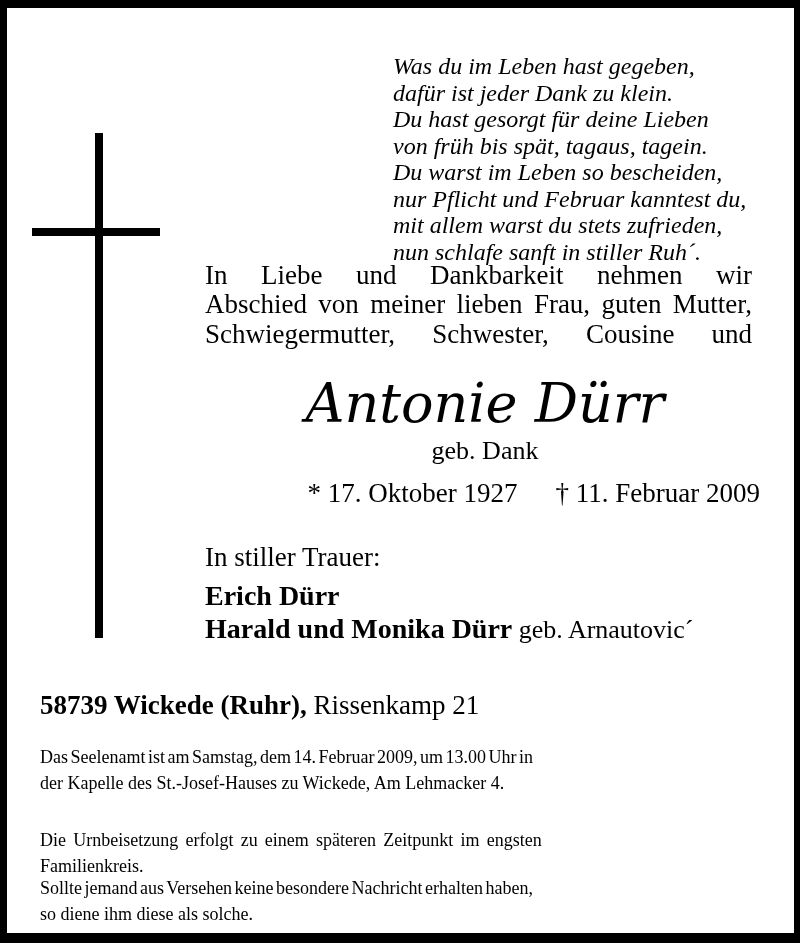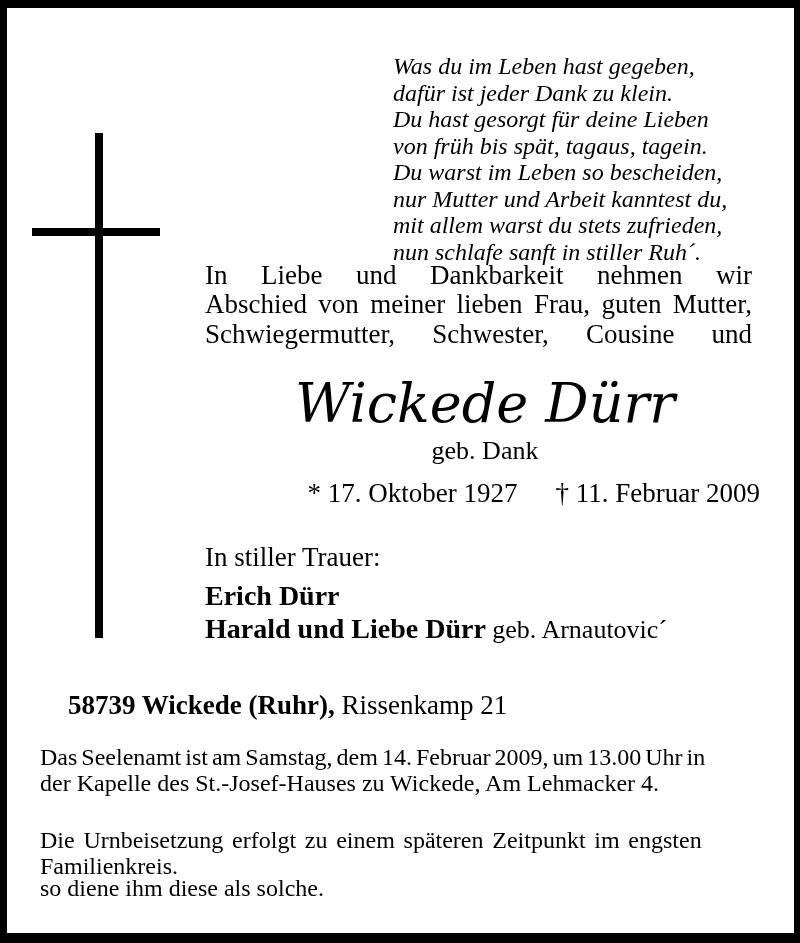--- a/index.html
+++ b/index.html
@@ -33,85 +33,86 @@
          font-size:27px;line-height:27px;white-space:nowrap;}
   .dates .birth{margin-right:38px;}
 
   .trauer{position:absolute;left:205px;top:544px;font-size:27px;line-height:27px;white-space:nowrap;}
   .mourner1{position:absolute;left:205px;top:582px;font-size:28px;line-height:28px;
             font-weight:bold;white-space:nowrap;}
   .mourner2{position:absolute;left:205px;top:615px;font-size:28px;line-height:28px;white-space:nowrap;}
   .mourner2 .bold{font-weight:bold;}
   .mourner2 .suffix{font-size:26px;}
 
-  .address{position:absolute;left:40px;top:692px;font-size:27px;line-height:27px;white-space:nowrap;margin-left:28px;}
+  .address{position:absolute;left:40px;top:692px;font-size:27px;line-height:27px;white-space:nowrap;}
   .address .bold{font-weight:bold;}
 
-  .para{position:absolute;left:40px;width:715px;font-size:24px;line-height:25.5px;}
+  .para{position:absolute;left:40px;width:715px;font-size:18px;line-height:25.5px;}
   .para.service{top:745px;}
   .para.urn{top:811px;}
   .para.closing{top:876px;}
 </style>
 </head>
 <body>
 
 <div class="page">
 
   <div class="poem">
     <div class="pline">Was du im Leben hast gegeben,</div>
     <div class="pline">dafür ist jeder Dank zu klein.</div>
     <div class="pline">Du hast gesorgt für deine Lieben</div>
     <div class="pline">von früh bis spät, tagaus, tagein.</div>
     <div class="pline">Du warst im Leben so bescheiden,</div>
-    <div class="pline">nur Mutter und Arbeit kanntest du,</div>
+    <div class="pline">nur Pflicht und Februar kanntest du,</div>
     <div class="pline">mit allem warst du stets zufrieden,</div>
     <div class="pline">nun schlafe sanft in stiller Ruh´.</div>
   </div>
 
   <div class="cross">
     <div class="vbar"></div>
     <div class="hbar"></div>
   </div>
 
   <div class="intro">
     <div class="line" style="word-spacing: 26.7781px;">In Liebe und Dankbarkeit nehmen wir</div>
     <div class="line" style="word-spacing: 4.61719px;">Abschied von meiner lieben Frau, guten Mutter,</div>
     <div class="line" style="word-spacing: 30.3333px;">Schwiegermutter, Schwester, Cousine und</div>
   </div>
 
-  <div class="name">Wickede Dürr</div>
+  <div class="name">Antonie Dürr</div>
   <div class="maiden">geb. Dank</div>
 
   <div class="dates">
     <span class="birth">* 17. Oktober 1927</span><span class="death">† 11. Februar 2009</span>
   </div>
 
   <div class="trauer">In stiller Trauer:</div>
 
   <div class="mourner1">Erich Dürr</div>
 
   <div class="mourner2">
-    <span class="bold">Harald und Liebe Dürr</span><span class="suffix"> geb. Arnautovic´</span>
+    <span class="bold">Harald und Monika Dürr</span><span class="suffix"> geb. Arnautovic´</span>
   </div>
 
   <div class="address">
     <span class="bold">58739 Wickede (Ruhr),</span><span> Rissenkamp 21</span>
   </div>
 
   <div class="para service">
     <div class="line" style="word-spacing: -2px;">Das Seelenamt ist am Samstag, dem 14. Februar 2009, um 13.00 Uhr in</div>
     <div class="line">der Kapelle des St.-Josef-Hauses zu Wickede, Am Lehmacker 4.</div>
   </div>
 
   <div class="para urn">
     <div class="line" style="word-spacing: 2.73438px; margin-top: 17px;">Die Urnbeisetzung erfolgt zu einem späteren Zeitpunkt im engsten</div>
     <div class="line">Familienkreis.</div>
   </div>
 
   <div class="para closing">
+    <div class="line" style="word-spacing: -2px;">Sollte jemand aus Versehen keine besondere Nachricht erhalten haben,</div>
     <div class="line">so diene ihm diese als solche.</div>
   </div>
 
   <div class="edge top"></div>
   <div class="edge left"></div>
   <div class="edge right"></div>
   <div class="edge bottom"></div>
 
 </div>
 

